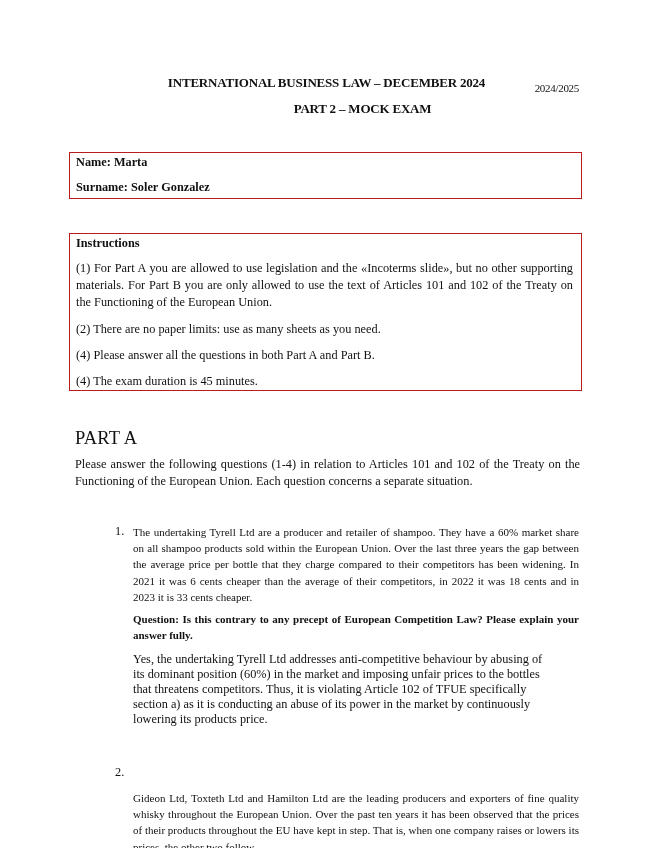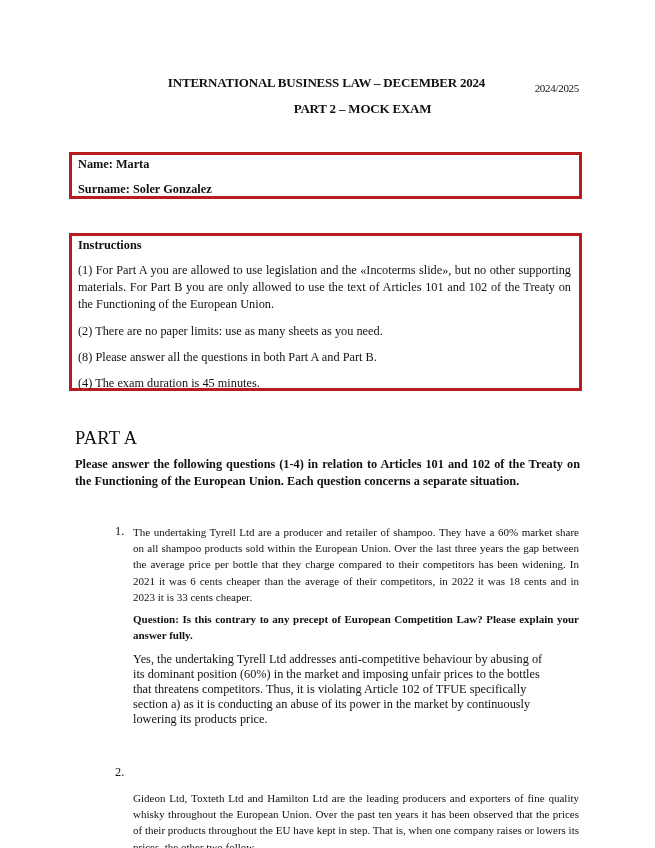--- a/index.html
+++ b/index.html
@@ -37,21 +37,21 @@
     font-size: 13px;
     letter-spacing: -0.2px;
   }
   .title.t1 { top: 75px; }
   .title.t2 { top: 101px; padding-left: 36px; }
 
   .box {
     position: absolute;
     left: 69px;
     width: 513px;
-    border: 3px solid #b91c1c;
+    border: 1px solid #b91c1c;
     box-sizing: border-box;
     padding: 0 6px;
     font-size: 12.3px;
   }
   .box.idbox { top: 152px; height: 47px; }
   .box.instr { top: 233px; height: 158px; text-decoration: underline; }
 
   .box .line {
     position: absolute;
     left: 6px;
@@ -81,21 +81,21 @@
     top: 428px;
     font-size: 18.5px;
     letter-spacing: 0.2px;
   }
   .partA-intro {
     position: absolute;
     left: 75px;
     width: 505px;
     top: 456px;
     font-size: 12.3px;
-    font-weight: bold;
+    font-weight: normal;
     line-height: 16.5px;
     text-align: justify;
   }
 
   .qnum {
     position: absolute;
     left: 115px;
     font-size: 12.3px;
   }
   .qblock {
@@ -133,21 +133,21 @@
 
   <div class="box idbox">
     <div class="line l1">Name: Marta</div>
     <div class="line l2">Surname: Soler Gonzalez</div>
   </div>
 
   <div class="box instr">
     <div class="line head">Instructions</div>
     <div class="p p1">(1) For Part A you are allowed to use legislation and the «Incoterms slide», but no other supporting materials. For Part B you are only allowed to use the text of Articles 101 and 102 of the Treaty on the Functioning of the European Union.</div>
     <div class="p p2">(2) There are no paper limits: use as many sheets as you need.</div>
-    <div class="p p3">(8) Please answer all the questions in both Part A and Part B.</div>
+    <div class="p p3">(4) Please answer all the questions in both Part A and Part B.</div>
     <div class="p p4">(4) The exam duration is 45 minutes.</div>
   </div>
 
   <div class="partA">PART A</div>
   <div class="partA-intro">Please answer the following questions (1-4) in relation to Articles 101 and 102 of the Treaty on the Functioning of the European Union. Each question concerns a separate situation.</div>
 
   <div class="qnum q1num">1.</div>
   <div class="qblock q1text">The undertaking Tyrell Ltd are a producer and retailer of shampoo. They have a 60% market share on all shampoo products sold within the European Union. Over the last three years the gap between the average price per bottle that they charge compared to their competitors has been widening. In 2021 it was 6 cents cheaper than the average of their competitors, in 2022 it was 18 cents and in 2023 it is 33 cents cheaper.</div>
   <div class="qblock q1question">Question: Is this contrary to any precept of European Competition Law? Please explain your answer fully.</div>
   <div class="q1answer">Yes,  the undertaking Tyrell Ltd addresses anti-competitive behaviour by abusing of its dominant position (60%) in the market and imposing unfair prices to the bottles that threatens competitors. Thus, it is violating Article 102 of TFUE specifically section a) as it is conducting an abuse of its power in the market by continuously lowering its products price.</div>

